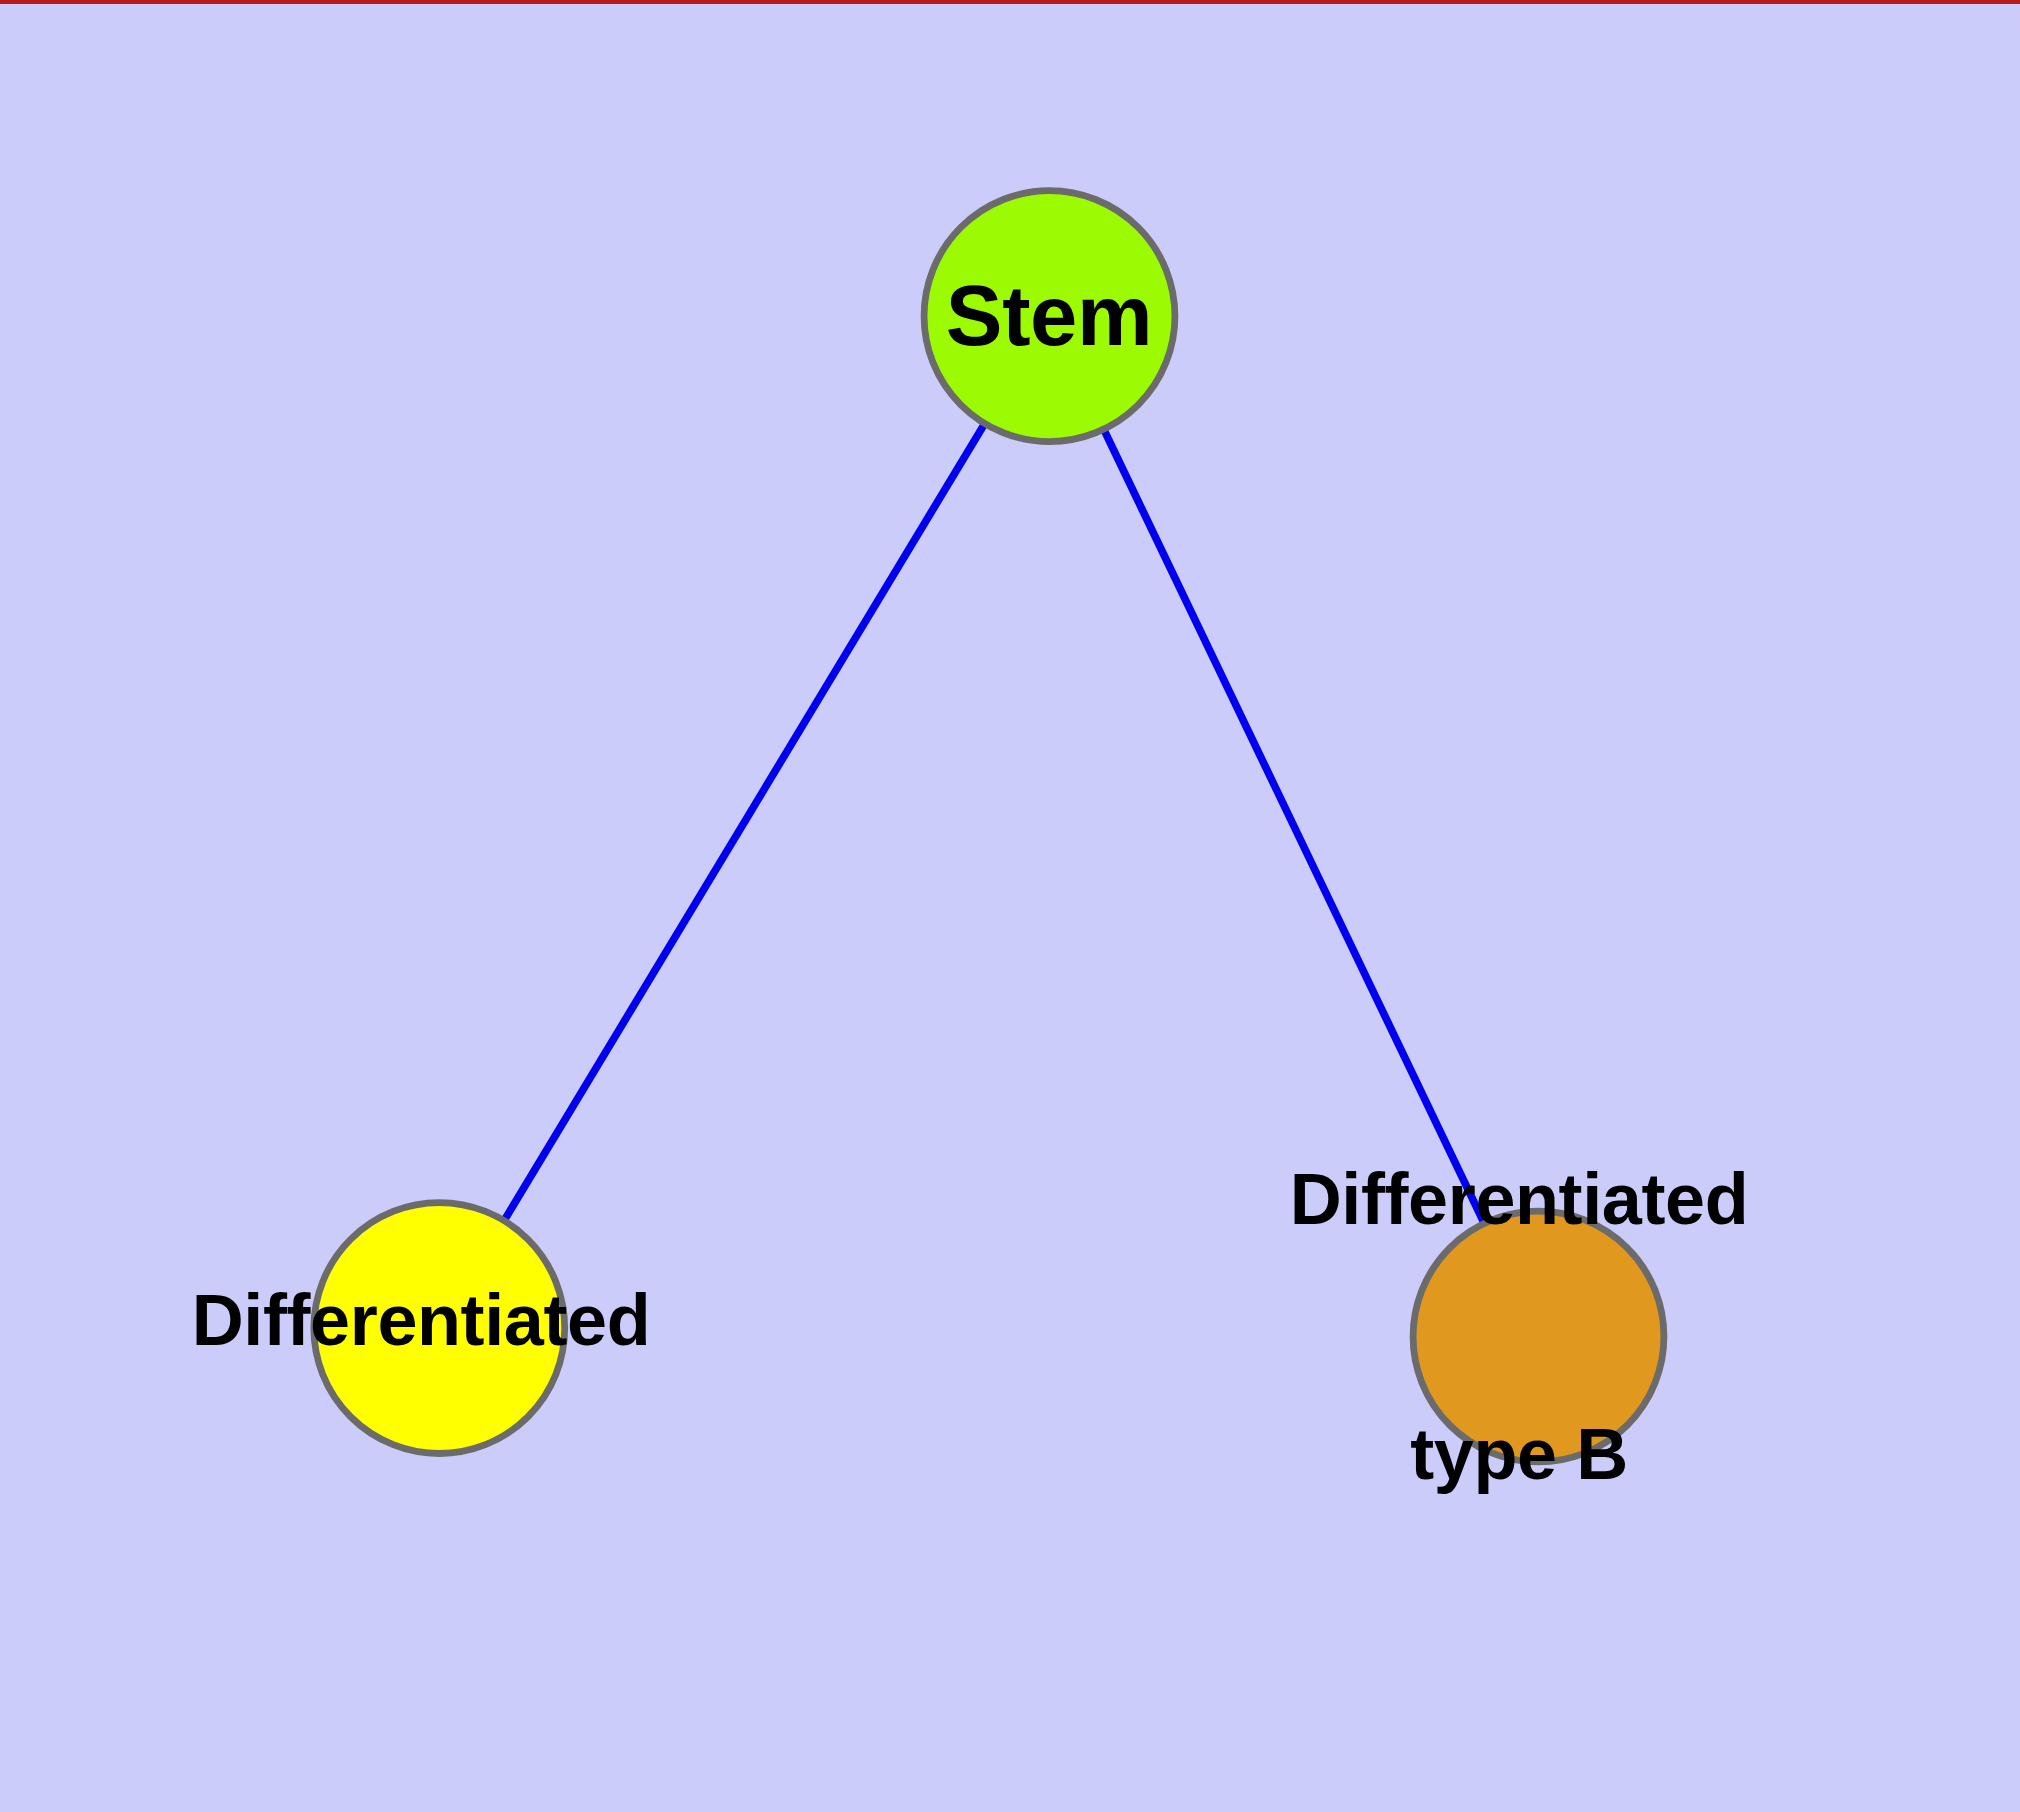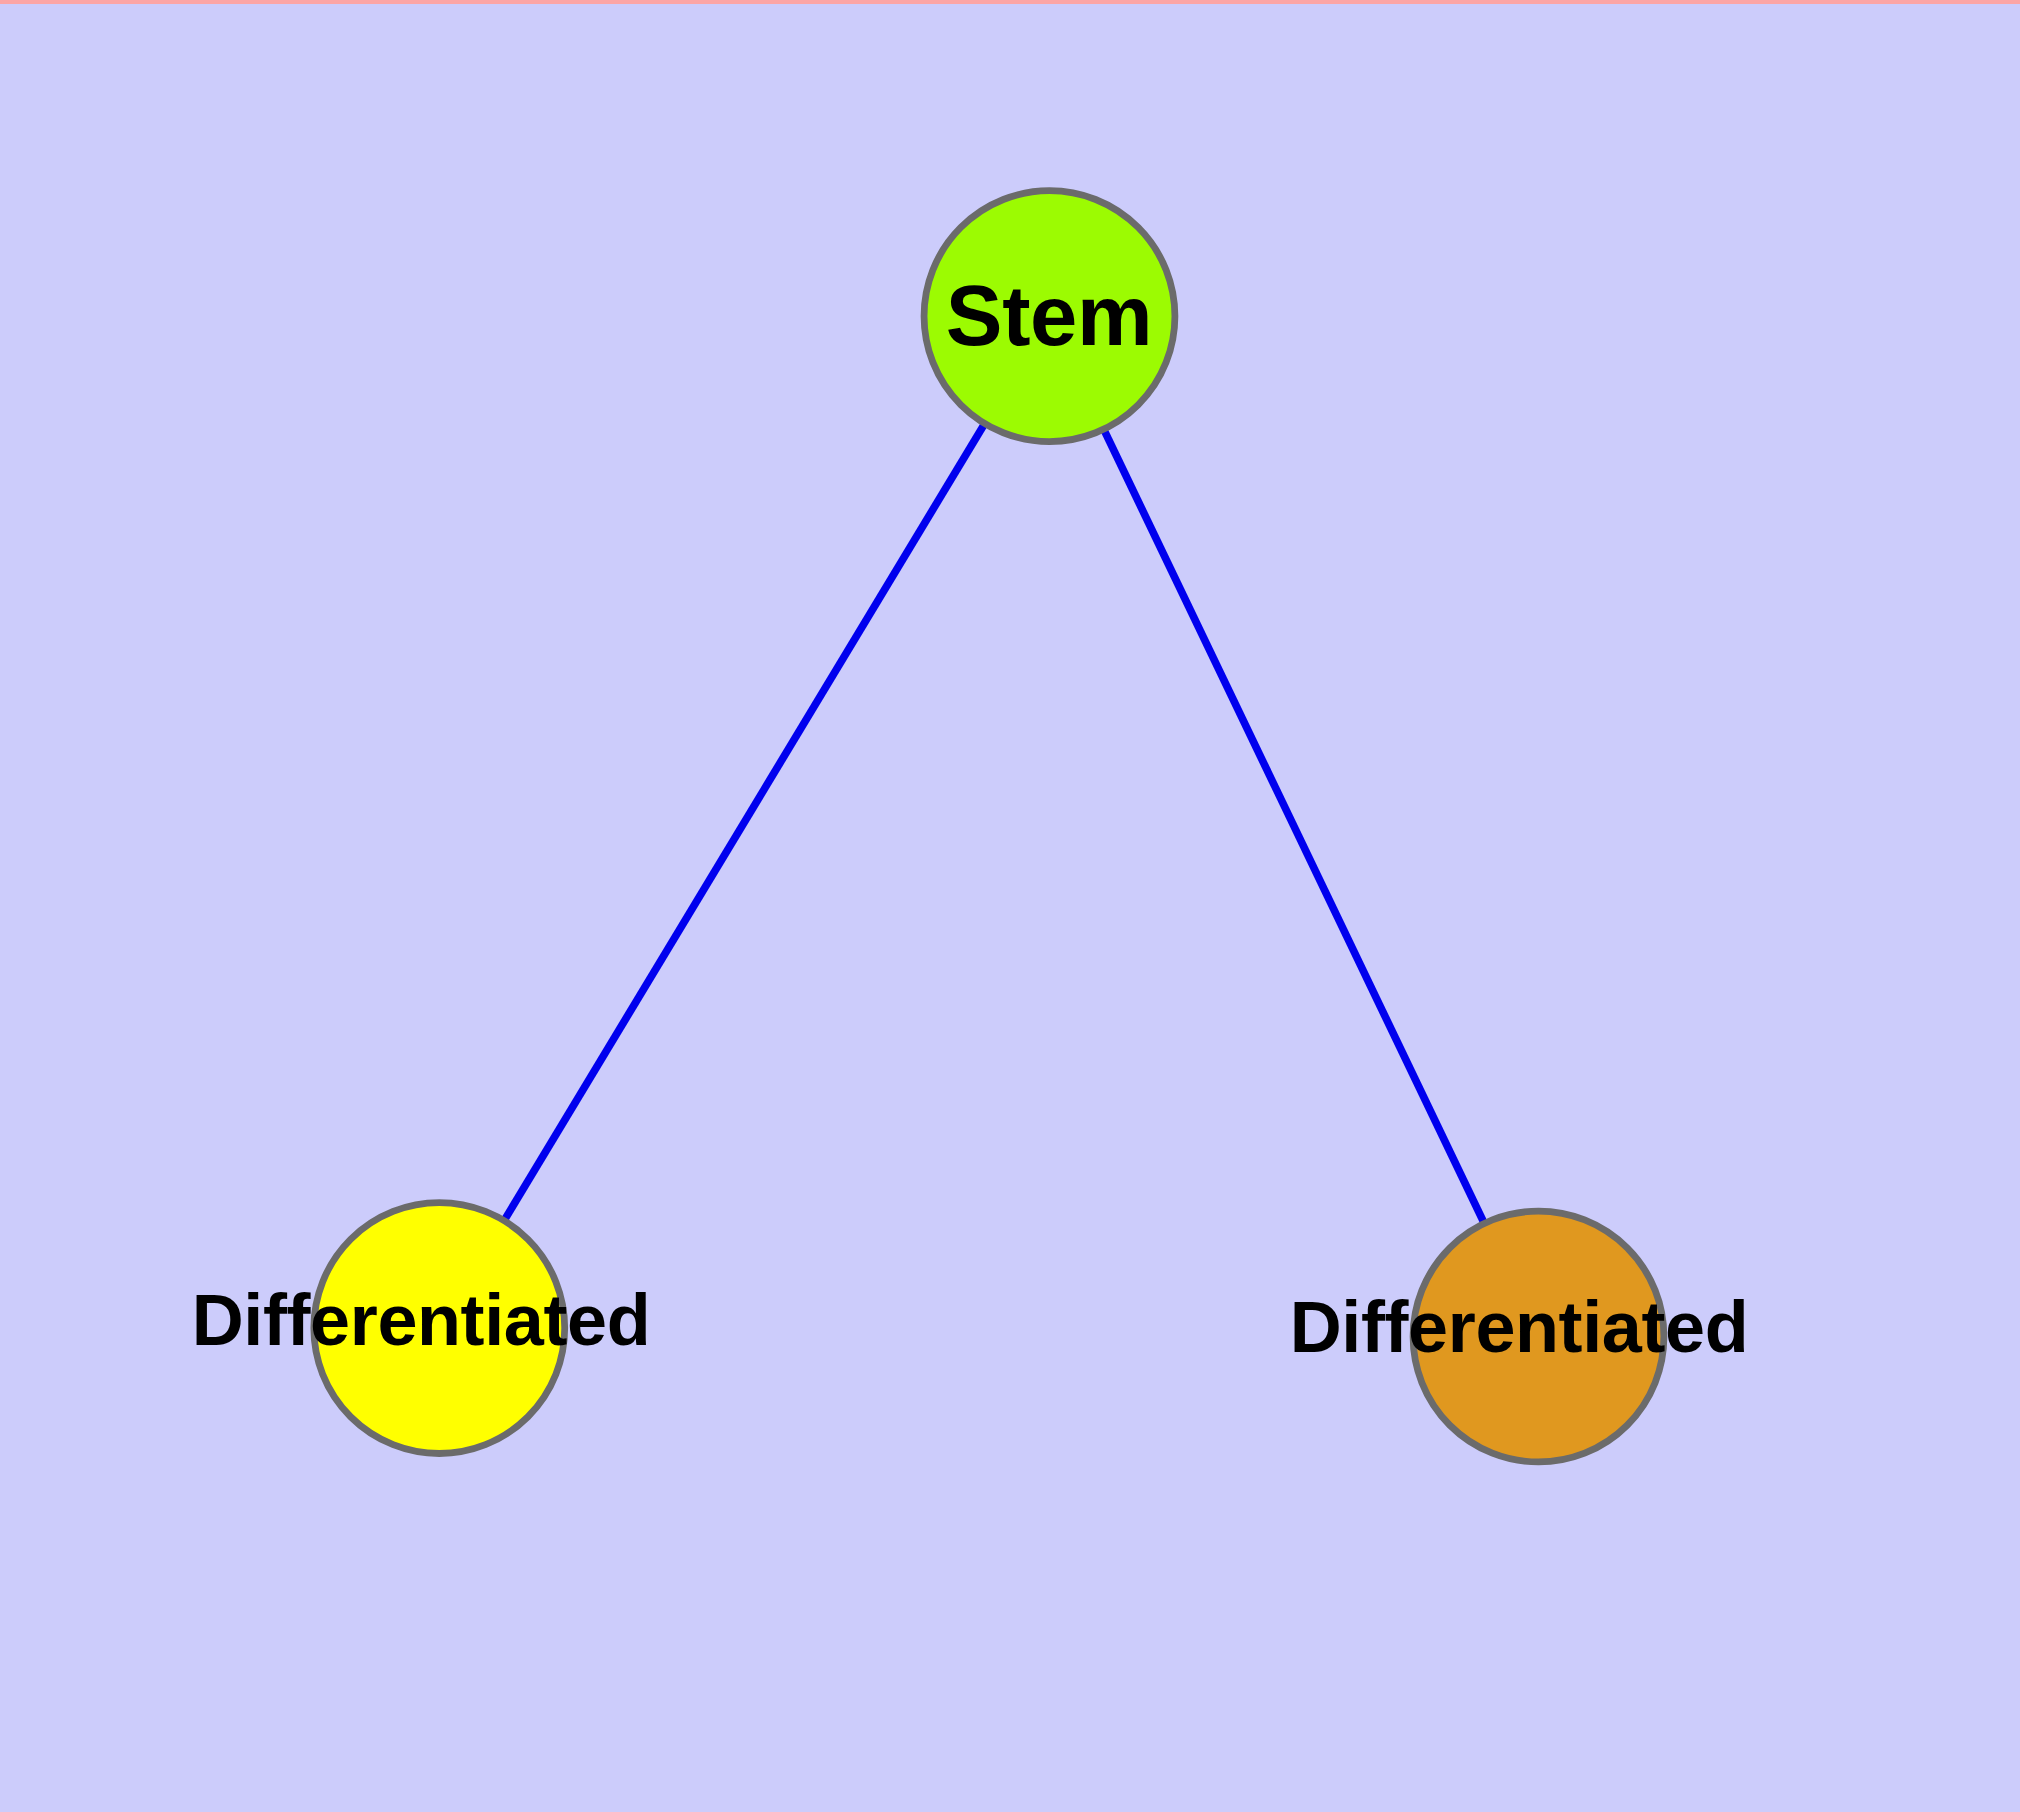--- a/index.html
+++ b/index.html
@@ -42,21 +42,21 @@
     transform: translate(-50%, -50%);
     pointer-events: none;
   }
   .node-label.single {
     font-size: 85px;
   }
 </style>
 </head>
 <body>
 
-<div id="canvas" style="width: 2021px; height: 1812px; background: #fca5a5;">
+<div id="canvas" style="width: 2021px; height: 1812px; background: #b91c1c;">
 
   <div id="plot-bg" style="background: rgb(204, 204, 251);"></div>
 
   <svg id="graph-svg" viewBox="0 0 2384 2138" xmlns="http://www.w3.org/2000/svg">
 
     <g>
       <line class="graph-edge" x1="1238" y1="373" x2="518" y2="1567" stroke="#0000ee" stroke-width="9" stroke-linecap="butt"></line>
       <line class="graph-edge" x1="1238" y1="373" x2="1815" y2="1577" stroke="#0000ee" stroke-width="9" stroke-linecap="butt"></line>
     </g>
 
@@ -68,16 +68,17 @@
   </svg>
 
   <div class="node-label single" style="left:1049px; top:316px;">Stem</div>
 
   <div class="node-label" style="left:421px; top:1320px;">
     <div>Differentiated</div>
   </div>
 
   <div class="node-label" style="left:1519px; top:1327px;">
     <div>Differentiated</div>
+    <div>type B</div>
   </div>
 
 </div>
 
 
 </body></html>

